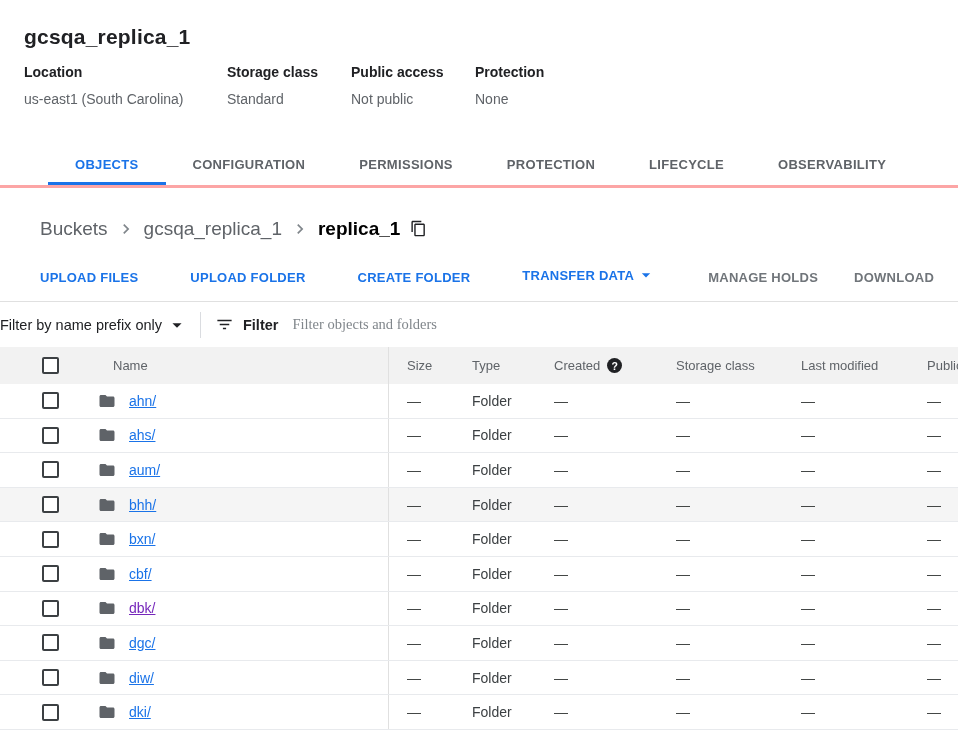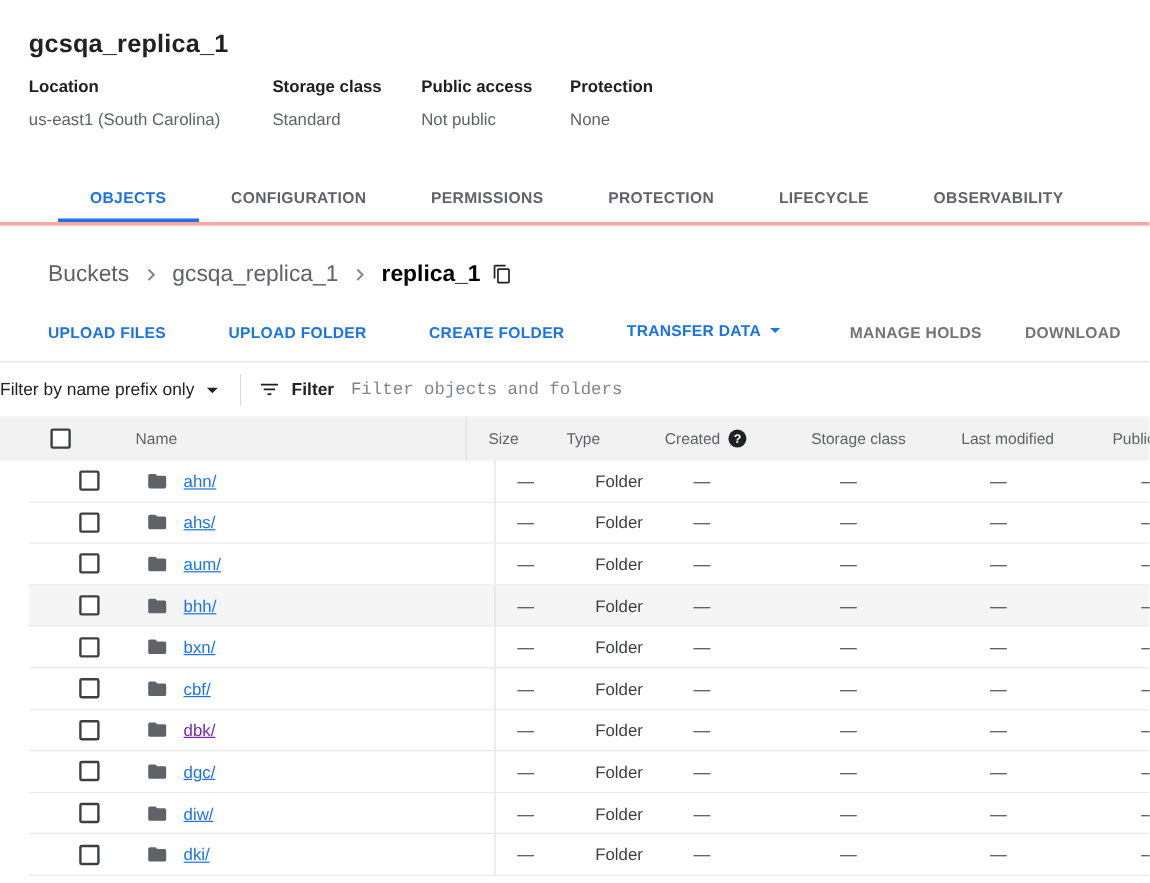--- a/index.html
+++ b/index.html
@@ -40,38 +40,38 @@
 
   
   .filter-bar { display:flex; align-items:center; margin-top:16px; height:46px;
                 border-top:1px solid #e0e0e0; }
   .scope { display:flex; align-items:center; font-size:14.5px; color:#202124; cursor:pointer; }
   .scope .dd { width:22px; height:22px; fill:#202124; margin-left:4px; }
   .vsep { width:1px; height:26px; background:#dadce0; margin:0 14px 0 12px; }
   .flt-icon { width:19px; height:19px; fill:#202124; margin-right:9px; }
   .flt-label { font-size:14.5px; font-weight:700; color:#202124; margin-right:14px; }
   .flt-input { border:none; outline:none; flex:1; font-size:14.5px; color:#c2410c;
-               font-family:Liberation Mono, monospace; }
+               font-family:Liberation Serif, serif; }
   .flt-input::placeholder { color:#80868b; }
 
   
   .grid-row { display:grid;
       grid-template-columns:56px 309px 65px 82px 122px 125px 126px minmax(73px,1fr);padding-left:24px; }
   .thead { background:#f2f2f2; height:37px; }
   .thead .cell { display:flex; align-items:center; font-size:13px; color:#5f6368;
                  padding-left:18px; white-space:nowrap; overflow:hidden; }
   .thead .c-name { padding-left:33px; }
   .c-name { border-right:1px solid #e0e0e0; }
   .c-check { display:flex; align-items:center; padding-left:18px; }
   .checkbox { width:17px; height:17px; border:2px solid #3c4043; border-radius:2px;
               background:#fff; cursor:pointer; flex:0 0 auto; }
   .help-ic { width:15px; height:15px; border-radius:50%; background:#202124; color:#fff;
              font-size:10.5px; font-weight:700; display:inline-flex; align-items:center;
              justify-content:center; margin-left:7px; cursor:pointer; }
-  .trow { height:34.6px; border-bottom:1px solid #e8eaed;margin-left:24px; }
+  .trow { height:34.6px; border-bottom:1px solid #e8eaed; }
   .trow.hover { background:#f5f5f5; }
   .trow .cell { display:flex; align-items:center; padding-left:18px; font-size:14px;
                 white-space:nowrap; overflow:hidden; }
   .trow .dim { color:#444746; }
   .trow .type { color:#3c4043; }
   .folder-ic { width:18px; height:18px; fill:#5f6368; margin-right:13px; flex:0 0 auto; }
   .obj-link { color:#1a73e8; text-decoration:underline; }
   .obj-link.visited { color:#7627bb; }
 </style>
 </head>

